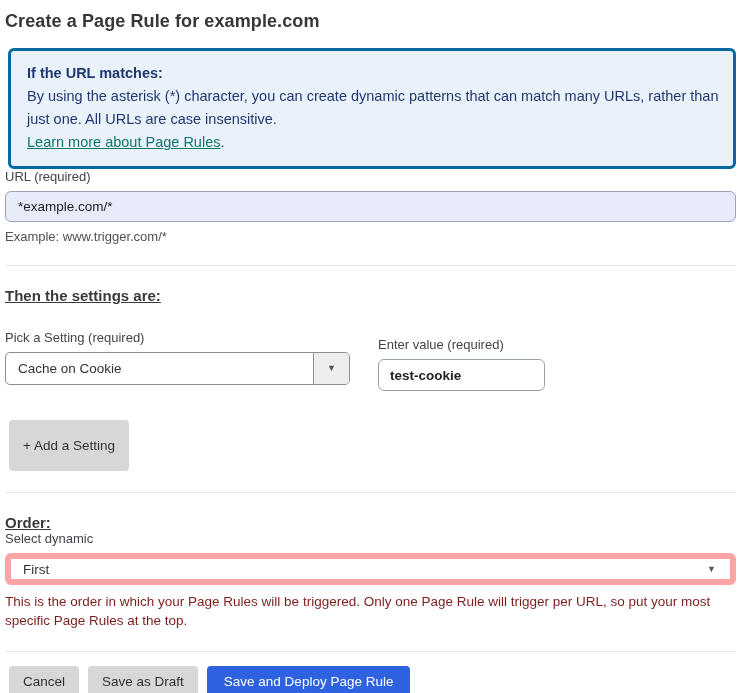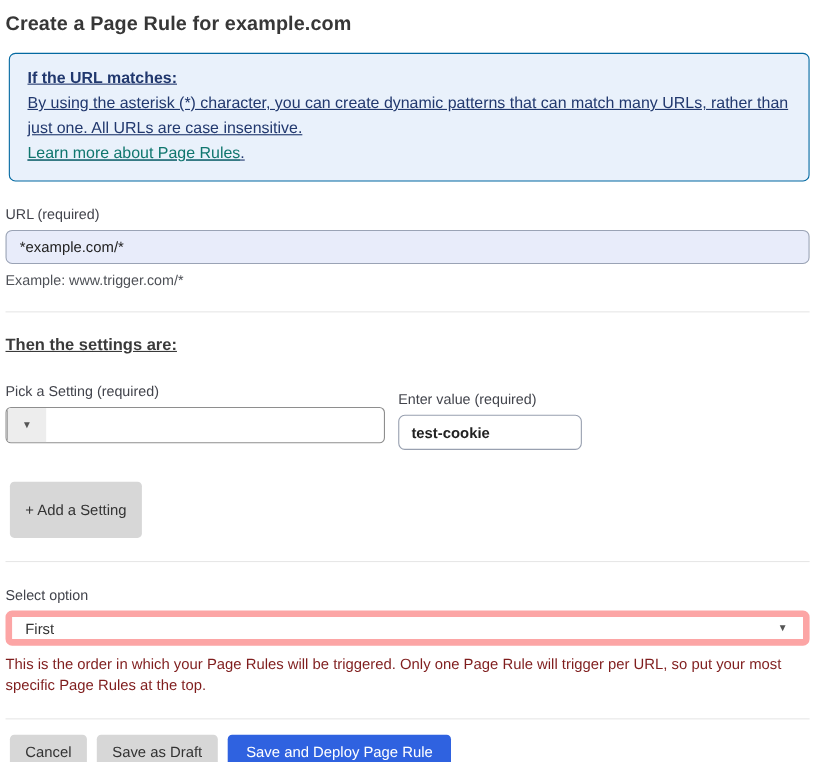--- a/index.html
+++ b/index.html
@@ -17,42 +17,41 @@
     font-size: 18px;
     font-weight: bold;
     color: #373737;
     letter-spacing: 0.1px;
   }
 
   
   .info-banner {
     margin: 16px 0 0 3px;
     background: #e9f1fb;
-    border: 1px solid #0369a1;
+    border: 3px solid #0369a1;
     border-radius: 6px;
     padding: 11px 12px 12px 16px;
     color: #21386e;
     font-size: 14.5px;
     line-height: 23px;
-    text-decoration: underline;
   }
   .info-banner .banner-heading { font-weight: bold; }
   .info-banner a {
     color: #0f766e;
     text-decoration: underline;
     cursor: pointer;
   }
 
   .field-label {
     display: block;
     font-size: 13px;
     color: #42444c;
     margin-bottom: 7px;
   }
-  .mt-22 { margin-top: 22px; }
+  .mt-22 { }
 
   .text-input {
     display: block;
     width: 100%;
     height: 31px;
     border: 1px solid #98a0b0;
     border-radius: 6px;
     padding: 0 12px;
     font-family: "Liberation Sans", "DejaVu Sans", sans-serif;
     font-size: 13.5px;
@@ -78,21 +77,21 @@
     margin-top: 21px;
     font-size: 15px;
     font-weight: bold;
     color: #3a3a3a;
     text-decoration: underline;
   }
 
   
   .settings-row { display: flex; margin-top: 26px; }
   .settings-col-left { width: 345px; }
-  .settings-col-right { margin-left: 12px; margin-top: 7px; width: 167px; }
+  .settings-col-right { margin-left: 28px; margin-top: 7px; width: 167px; }
 
   .select-box {
     display: flex;
     align-items: stretch;
     height: 33px;
     border: 1px solid #8e8e8e;
     border-radius: 5px;
     background: #fff;
     overflow: hidden;
     cursor: pointer;
@@ -192,37 +191,39 @@
   <div class="helper-text">Example: www.trigger.com/*</div>
 
   <hr class="divider">
 
   <h2 class="section-heading">Then the settings are:</h2>
 
   <div class="settings-row">
     <div class="settings-col-left">
       <label class="field-label">Pick a Setting (required)</label>
       <div class="select-box">
+        <span class="select-value">Cache on Cookie</span>
         <span class="select-button">
           <span class="arrow-icon">▼</span>
         </span>
       </div>
     </div>
     <div class="settings-col-right">
       <label class="field-label">Enter value (required)</label>
       <input type="text" class="text-input value-input" value="test-cookie" style="">
     </div>
   </div>
 
   <button class="btn btn-gray add-setting-btn">+ Add a Setting</button>
 
   <hr class="divider">
 
-
-  <label class="field-label mt-22">Select option</label>
+  <h2 class="section-heading">Order:</h2>
+
+  <label class="field-label mt-22">Select dynamic</label>
   <div class="order-select">
     <span>First</span>
     <span class="arrow-icon">▼</span>
   </div>
   <p class="order-helper">This is the order in which your Page Rules will be triggered. Only one Page Rule will trigger per URL, so put your most specific Page Rules at the top.</p>
 
   <hr class="divider">
 
   <div class="actions-row">
     <button class="btn btn-gray">Cancel</button>

